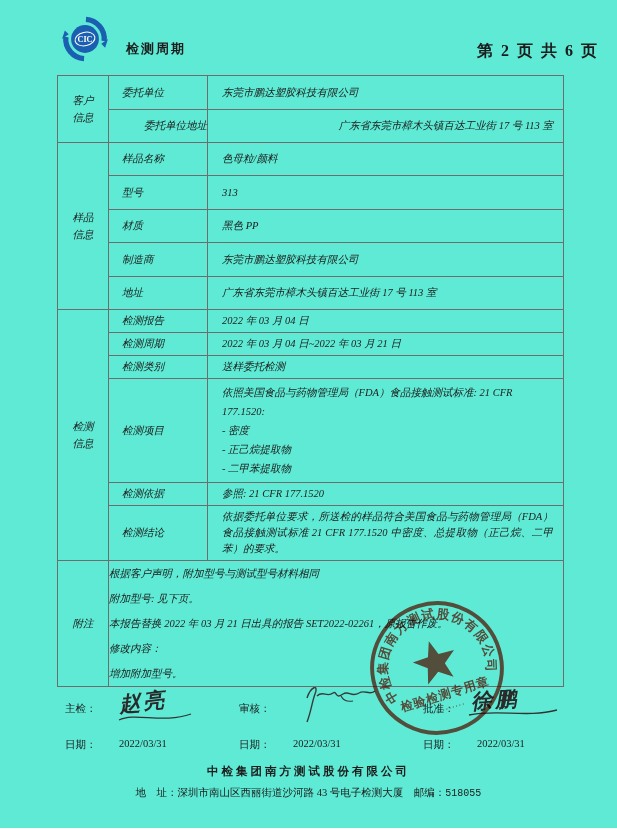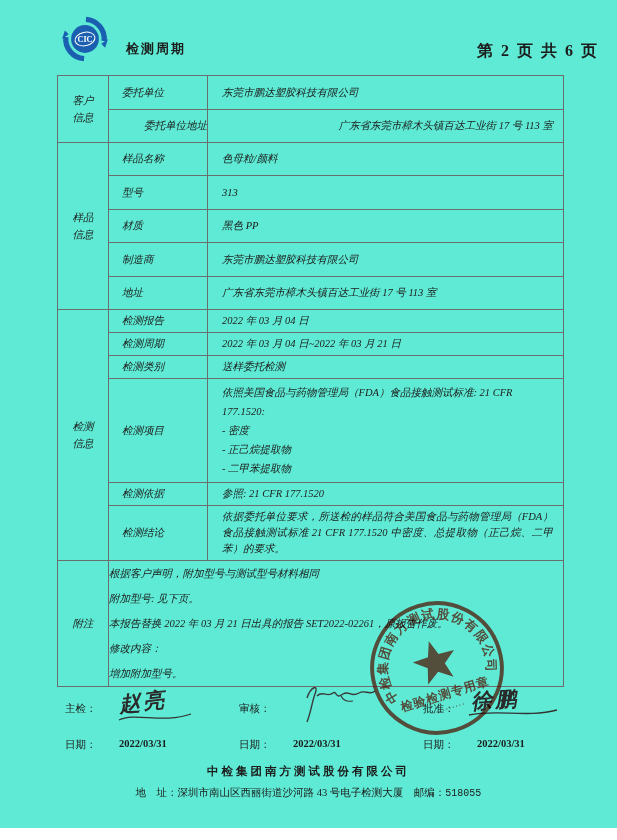--- a/index.html
+++ b/index.html
@@ -25,21 +25,21 @@
   td.conclusion { line-height:16px; text-align:justify; padding-top:3px; padding-bottom:3px; }
   td.note-cell { white-space:pre-line; line-height:25px; padding-right:10px; vertical-align:middle; }
 
   
   .sign-area { position:absolute; left:57px; top:686px; width:506px; height:70px; font-size:10.5px; }
   .sign-col { position:absolute; top:0; width:168px; }
   .sign-col .sig-row { position:relative; height:40px; }
   .sign-col .sig-label { position:absolute; left:8px; top:16px; }
   .sign-col .date-row { position:absolute; top:52px; left:0; width:168px; }
   .sign-col .date-label { position:absolute; left:8px; }
-  .sign-col .date-value { position:absolute; left:62px;font-weight:bold; }
+  .sign-col .date-value { position:absolute; left:62px; }
   .handwriting { position:absolute; font-size:21px; font-style:italic; font-weight:bold;
     color:#2a2a2a; transform:rotate(-7deg); letter-spacing:3px; white-space:nowrap; }
   .scribble { position:absolute; }
 
   
   .stamp { position:absolute; left:367px; top:598px; width:140px; height:140px;
     transform:rotate(-17deg); opacity:0.87; mix-blend-mode:multiply; pointer-events:none; }
 
   
   .footer { position:absolute; left:0; top:764px; width:617px; text-align:center; }

